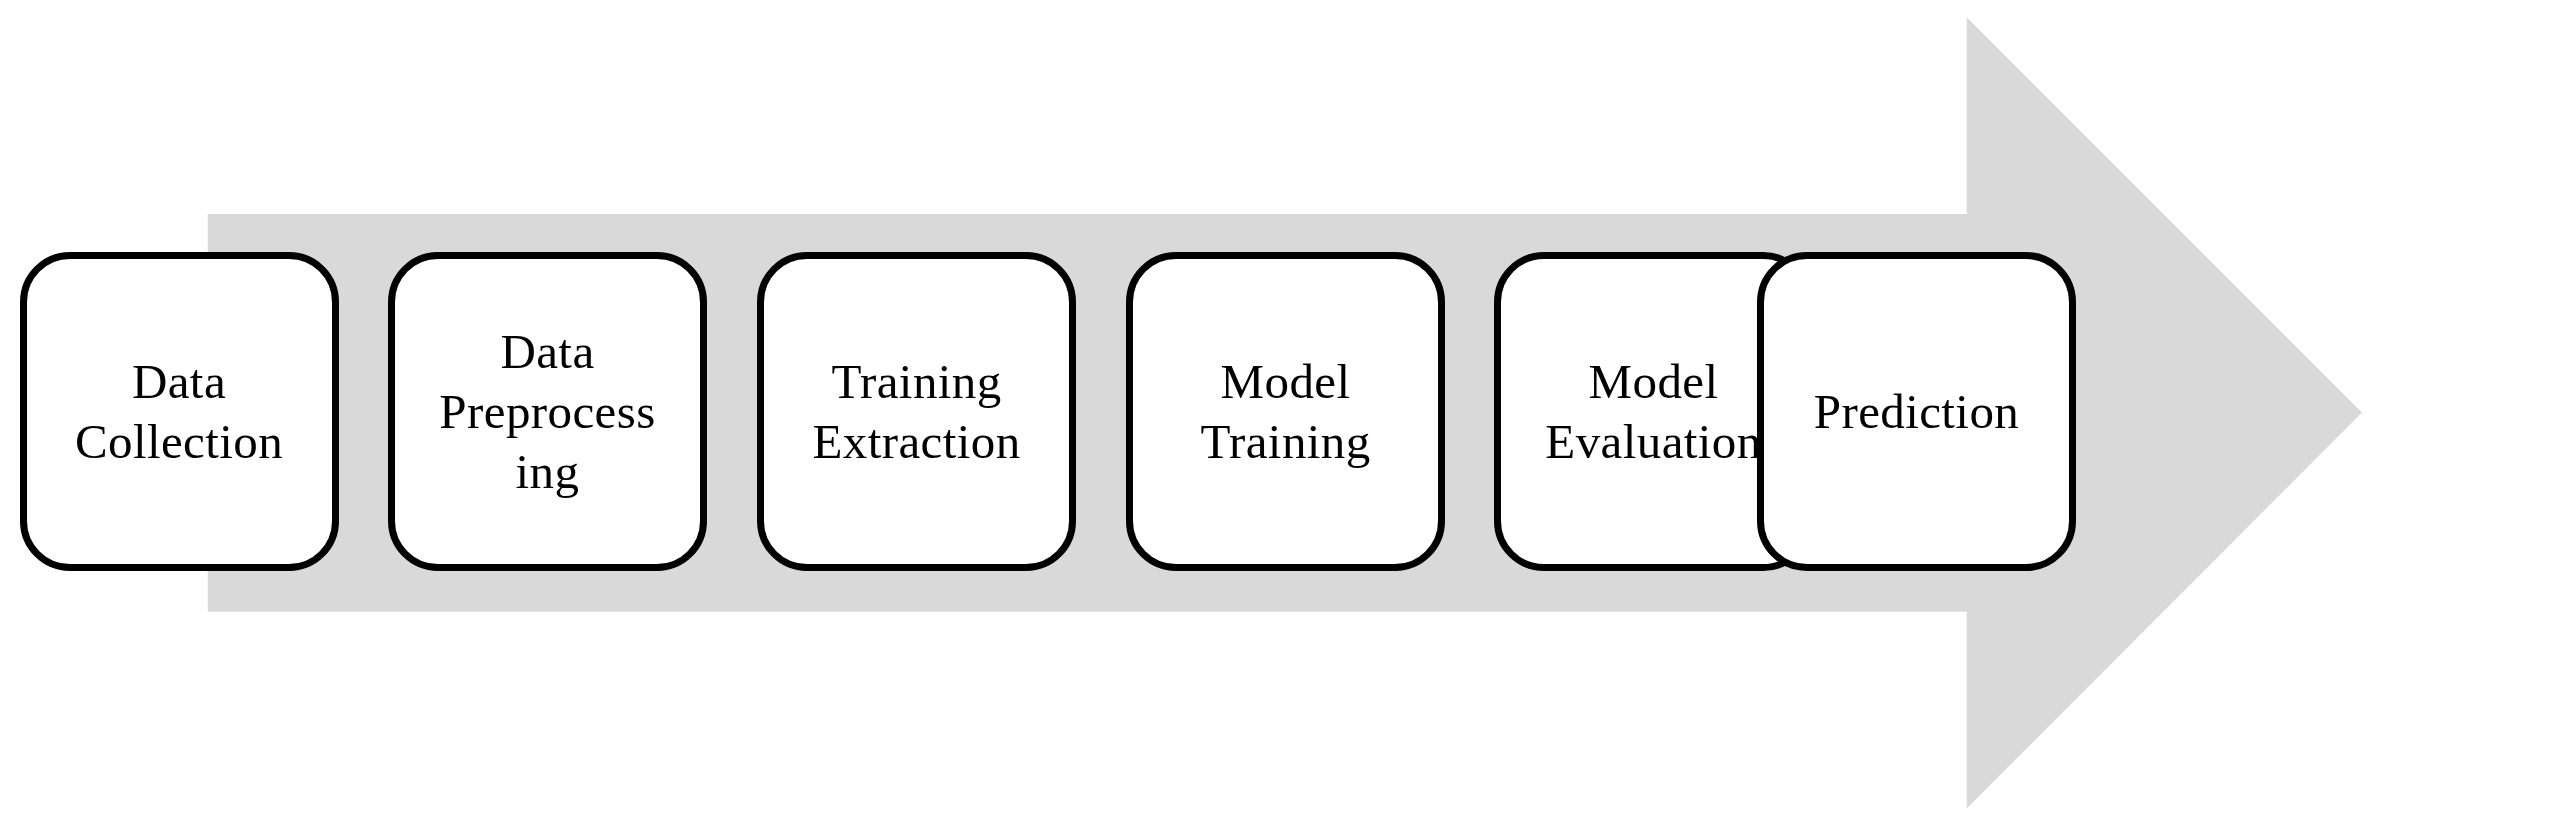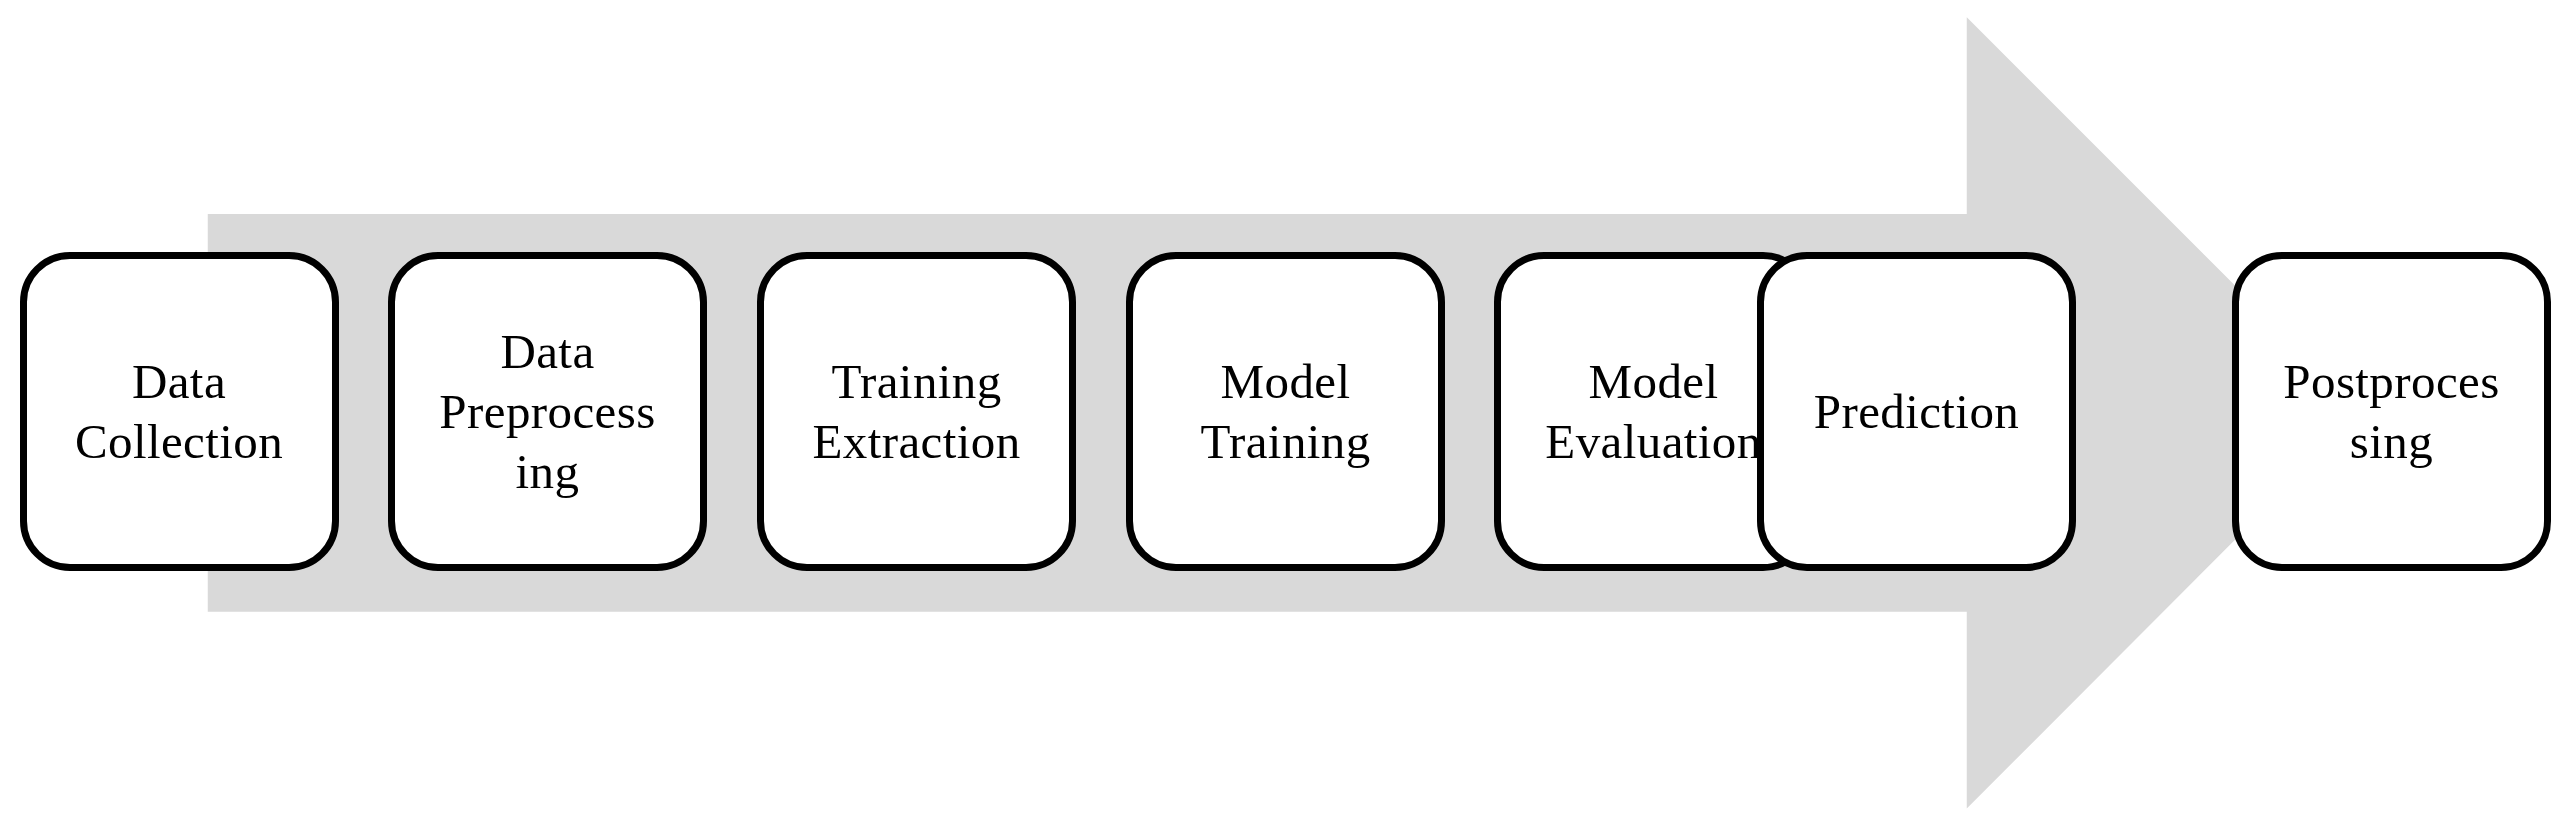--- a/index.html
+++ b/index.html
@@ -84,19 +84,15 @@
 
   <div class="step-box pos-5">
     <div class="step-label">Model
 Evaluation</div>
   </div>
 
   <div class="step-box pos-6">
     <div class="step-label">Prediction</div>
   </div>
 
-  <div class="step-box pos-7">
-    <div class="step-label">Postproces
-sing</div>
-  </div>
 
 </div>
 
 
 </body></html>

